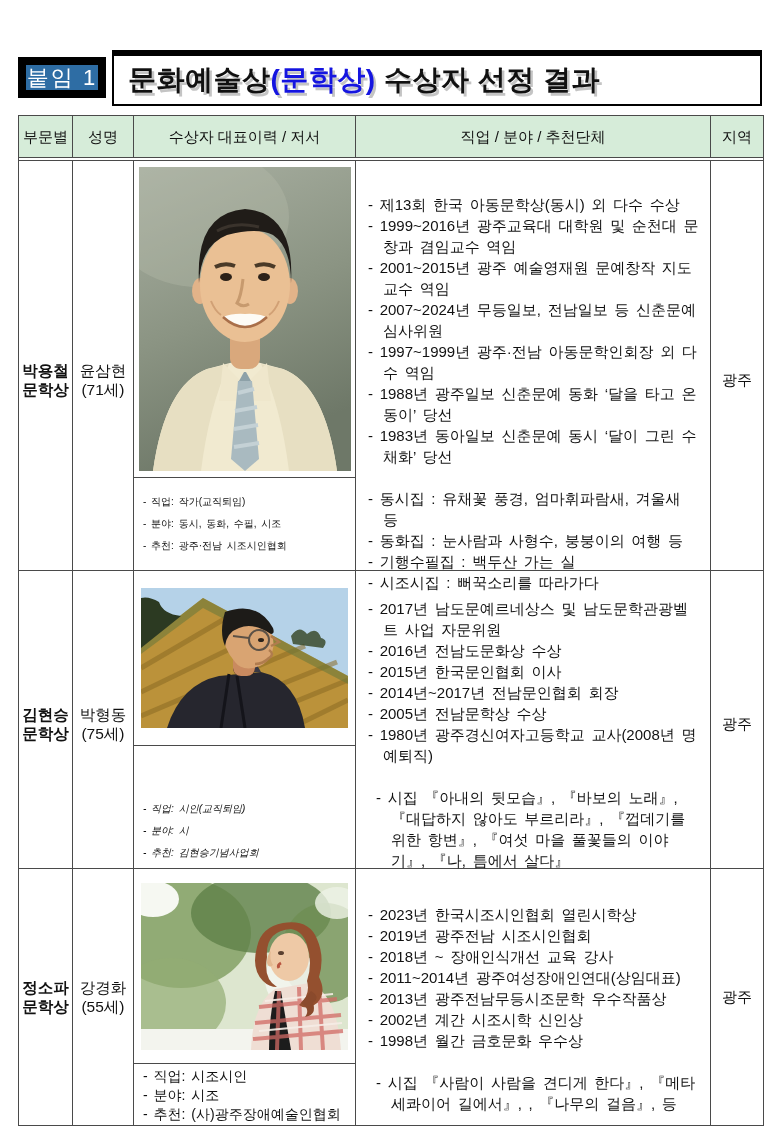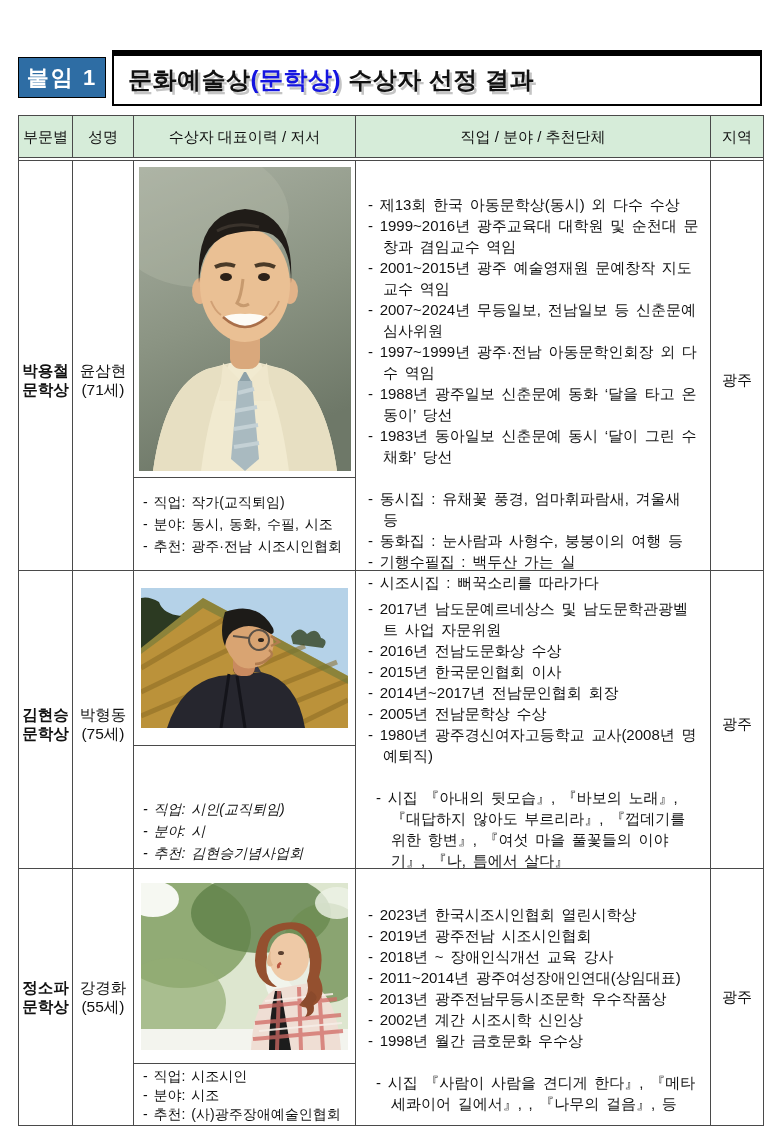--- a/index.html
+++ b/index.html
@@ -6,31 +6,31 @@
   body{
     width:780px;height:1138px;background:#ffffff;position:relative;
     font-family:"Liberation Sans","DejaVu Sans",sans-serif;color:#111;
     -webkit-font-smoothing:antialiased;
   }
   .doc{position:absolute;inset:0;background:#fff;overflow:hidden;}
 
   
   .badge{
     position:absolute;left:18px;top:57px;width:88px;height:41px;
-    background:#2e6da4;border:1px solid #000000;box-sizing:border-box;
-    color:#fff;font-size:22px;font-weight:bold;letter-spacing:2px;
+    background:#2e6da4;border:8px solid #000000;box-sizing:border-box;
+    color:#fff;font-size:22px;font-weight:normal;letter-spacing:2px;
     display:flex;align-items:center;justify-content:center;
   }
   .title-box{
     position:absolute;left:112px;top:50px;width:650px;height:56px;
     border:2px solid #000;border-top-width:6px;box-sizing:border-box;
     background:#fff;display:flex;align-items:center;padding-left:14px;
   }
   .title{
-    font-size:24px;font-weight:bold;letter-spacing:0.5px;white-space:pre;
+    font-size:28px;font-weight:bold;letter-spacing:0.5px;white-space:pre;
     text-shadow:2.5px 2.5px 0 #c4c4c4;
   }
   .title .hl{color:#1515e0;}
 
   
   .table{
     position:absolute;left:18px;top:115px;width:744px;
     border:1px solid #4a4a4a;box-sizing:content-box;background:#fff;
   }
   .trow{display:grid;grid-template-columns:54px 61px 222px 355px 52px;}
@@ -57,21 +57,21 @@
 
   .media-cell{display:flex;flex-direction:column;}
   .photo-wrap{display:flex;align-items:center;justify-content:center;overflow:hidden;}
   .r0 .photo-wrap{height:316px;}
   .r1 .photo-wrap{height:174px;}
   .r2 .photo-wrap{height:194px;}
   .photo-wrap svg{display:block;}
 
   .profile{
     border-top:1px solid #4a4a4a;box-sizing:border-box;
-    font-size:14px;line-height:22px;padding:10px 4px 4px 9px;word-spacing:2px;
+    font-size:10px;line-height:22px;padding:10px 4px 4px 9px;word-spacing:2px;
   }
   .r0 .profile{height:93px;padding-top:13px;}
   .r1 .profile{height:123px;display:flex;flex-direction:column;justify-content:flex-end;padding-top:8px;font-style:italic;}
   .r2 .profile{height:62px;line-height:19px;font-size:14px;padding-top:3px;}
   .p-item{padding-left:12px;text-indent:-12px;white-space:nowrap;}
   .p-item::before{content:"- ";}
 
   .history-cell{
     font-size:15px;line-height:21px;padding:33px 8px 6px 12px;
     box-sizing:border-box;word-spacing:2.5px;

